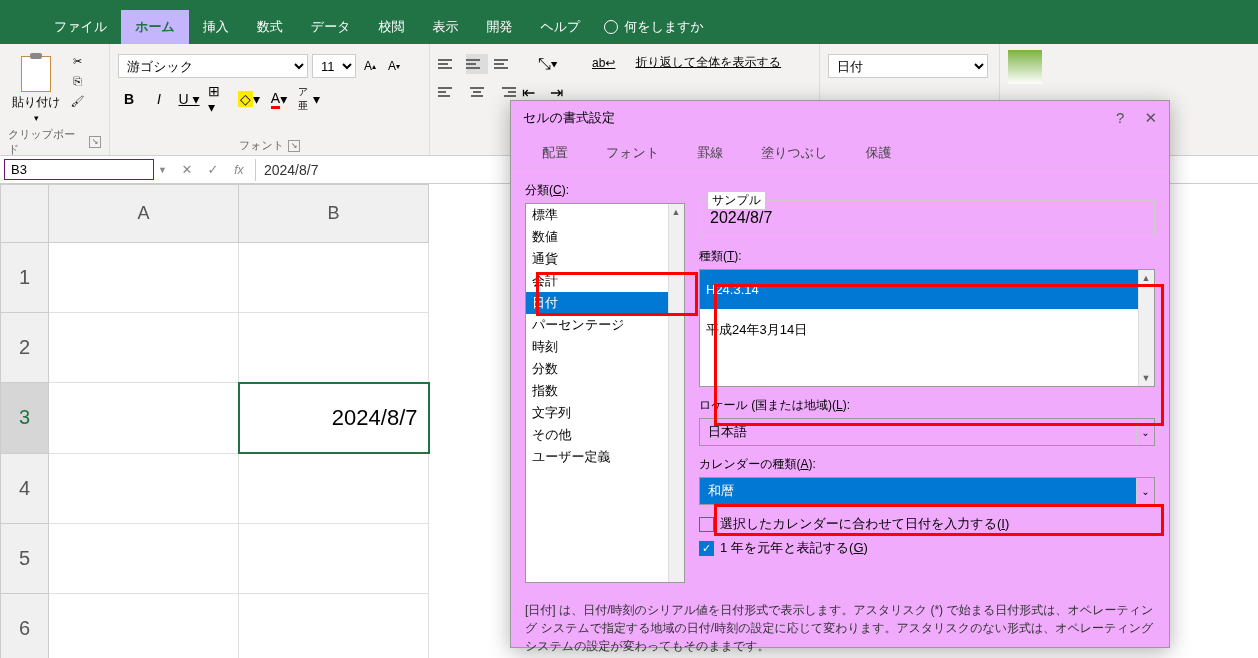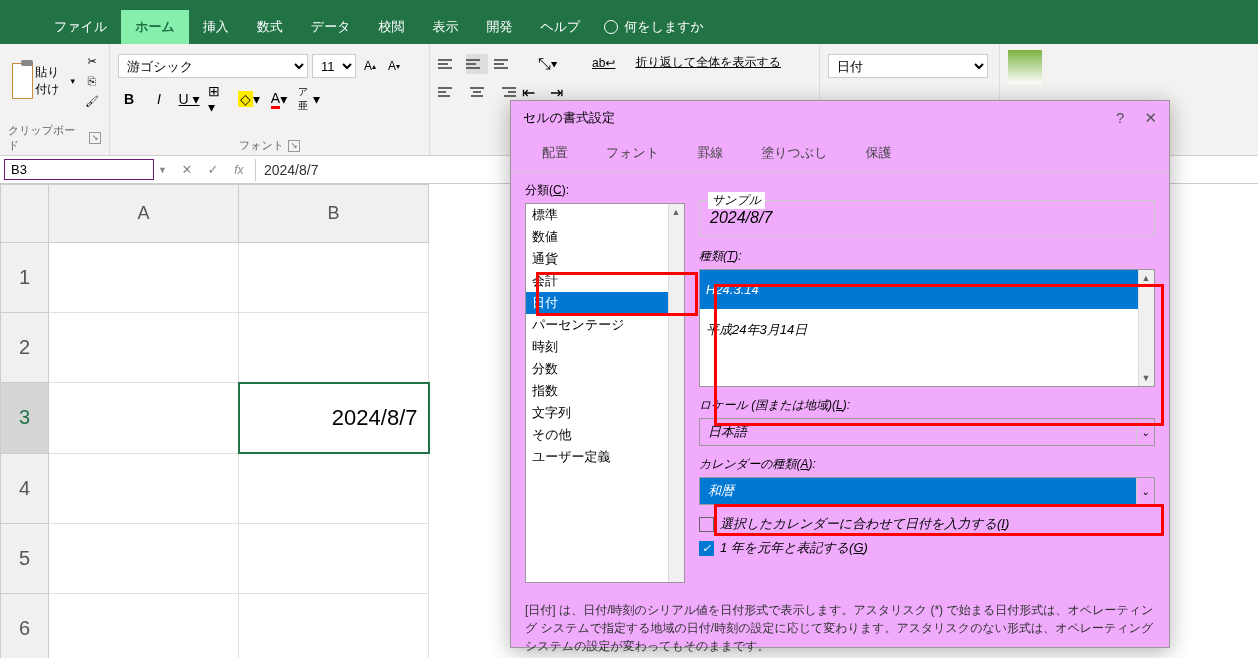--- a/index.html
+++ b/index.html
@@ -1,31 +1,31 @@
 <!DOCTYPE html>
 <html><head>
 <meta charset="utf-8">
 <style>
 * { box-sizing: border-box; margin: 0; padding: 0; font-family: "Yu Gothic", "游ゴシック", Meiryo, sans-serif; }
 body { background: #fff; width: 1258px; height: 658px; overflow: hidden; position: relative; }
 
 .titlebar { background: #217346; height: 10px; }
 .tabs-row { background: #217346; display: flex; align-items: center; height: 34px; padding-left: 40px; }
 .tab { color: #fff; padding: 8px 14px; font-size: 13px; cursor: pointer; }
-.tab.active { background: #86efac; color: #217346; font-weight: bold; }
+.tab.active { background: #c4b5fd; color: #217346; font-weight: bold; }
 .tell-me { display:flex; align-items:center; color:#fff; font-size:13px; margin-left:10px; gap:6px;}
 .bulb { width:14px; height:14px; border:1.5px solid #fff; border-radius:50%; position:relative;}
 
 .ribbon { background: #f3f2f1; border-bottom: 1px solid #d0d0d0; height: 112px; display: flex; }
 .ribbon-group { border-right: 1px solid #ddd; padding: 4px 8px 2px 8px; display: flex; flex-direction: column; justify-content: space-between; }
 .group-label-row { display:flex; justify-content:center; align-items:center; font-size:11px; color:#666; gap:4px;}
 .dialog-launcher { width:12px; height:12px; border:1px solid #999; font-size:8px; text-align:center; line-height:10px; color:#666;}
 .clipboard-group { width:110px; }
 .clipboard-top { display:flex; gap:4px; padding-top:4px;}
-.paste-btn { display:flex; flex-direction:row; align-items:center; gap:2px; padding:4px;}
+.paste-btn { display:flex; flex-direction:column; align-items:center; gap:2px; padding:4px;}
 .paste-icon { width:30px; height:36px; background:#fff; border:1px solid #c88c3a; position:relative;}
 .paste-icon::before { content:""; position:absolute; top:-4px; left:8px; width:12px; height:6px; background:#888; border-radius:2px;}
 .mini-btns { display:flex; flex-direction:column; gap:2px;}
 .mini-btn { width:18px; height:18px; font-size:11px; display:flex; align-items:center; justify-content:center;}
 .font-group { width:320px; }
 .font-row1 { display:flex; gap:4px; align-items:center; padding-top:6px;}
 .font-sel { background:#fff; border:1px solid #ccc; height:24px; font-size:13px; padding:0 4px;}
 .font-name { width:190px;}
 .font-size { width:44px;}
 .aa-btn { width:20px; height:20px; font-size:12px; display:flex; align-items:center; justify-content:center;}
@@ -68,21 +68,21 @@
 .dlg-tab { padding:8px 18px; font-size:13px; color:#444; border:1px solid transparent; cursor:pointer;}
 .dlg-tab.active { border:1px solid #ccc; border-bottom:1px solid #fff; background:#fff; margin-bottom:-1px; font-weight:bold;}
 .dlg-body { display:flex; padding:10px 14px; gap:14px;}
 .dlg-left { width:160px;}
 .dlg-label { font-size:12px; margin-bottom:4px;}
 .cat-list { border:1px solid #999; height:380px; background:#fff; overflow:hidden; position:relative;}
 .cat-item { padding:2px 6px; font-size:13px;}
 .cat-item.sel { background:#0078d4; color:#fff;}
 .scroll-track { position:absolute; right:0; top:0; width:16px; height:100%; background:#f0f0f0; border-left:1px solid #ddd;}
 .scroll-thumb { position:absolute; right:2px; top:2px; width:12px; height:12px; display:flex; align-items:center; justify-content:center; font-size:9px; color:#666;}
-.dlg-right { flex:1;font-style:italic;}
+.dlg-right { flex:1;}
 .sample-box { border:1px solid #ccc; padding:8px 10px; margin-top:18px; margin-bottom:12px; position:relative;}
 .sample-lbl { position:absolute; top:-9px; left:8px; background:#fff; padding:0 4px; font-size:12px;}
 .type-list { border:1px solid #999; height:118px; background:#fff; position:relative;}
 .type-item { padding:12px 6px; font-size:13px;}
 .type-item.sel { background:#0078d4; color:#fff;}
 .combo { display:flex; border:1px solid #999; margin-top:4px; margin-bottom:10px;}
 .combo-text { flex:1; padding:4px 8px; font-size:13px;}
 .combo-text.sel { background:#0078d4; color:#fff;}
 .combo-arrow { width:18px; border-left:1px solid #ccc; display:flex; align-items:center; justify-content:center; font-size:10px;}
 .chk-row { display:flex; align-items:center; gap:6px; font-size:13px; margin:6px 0;}

